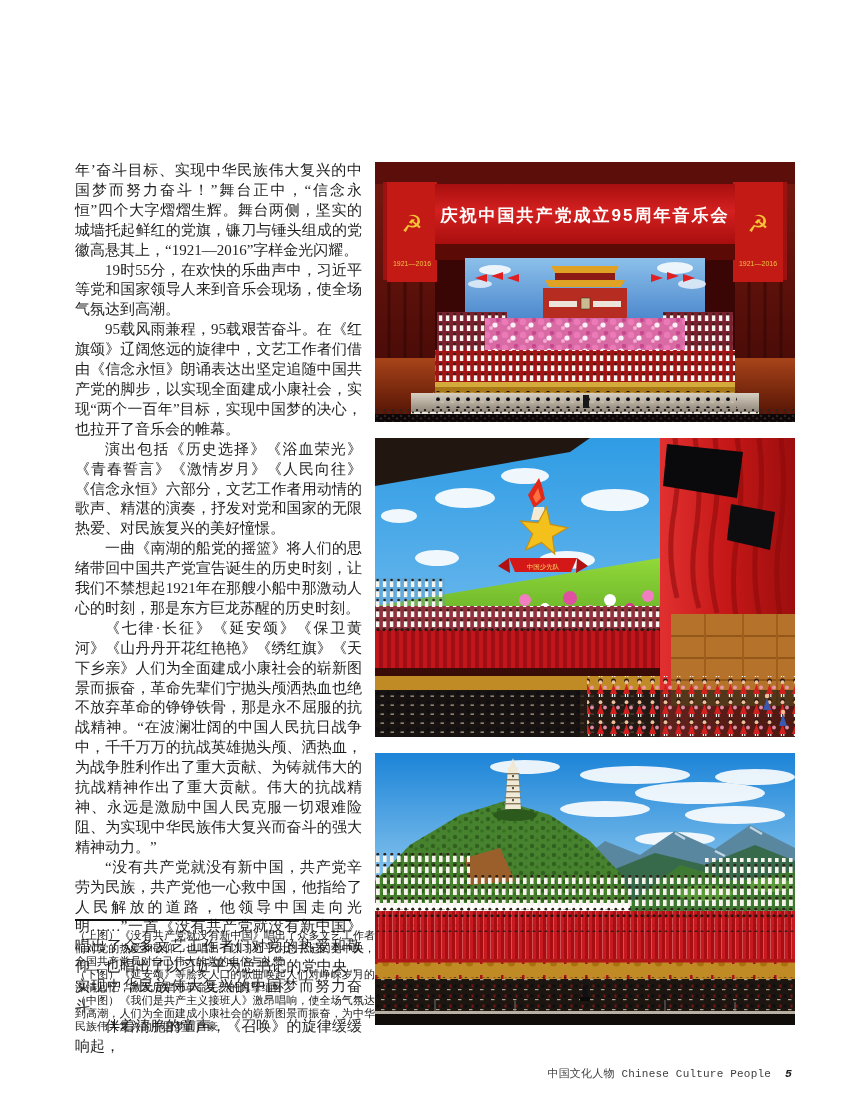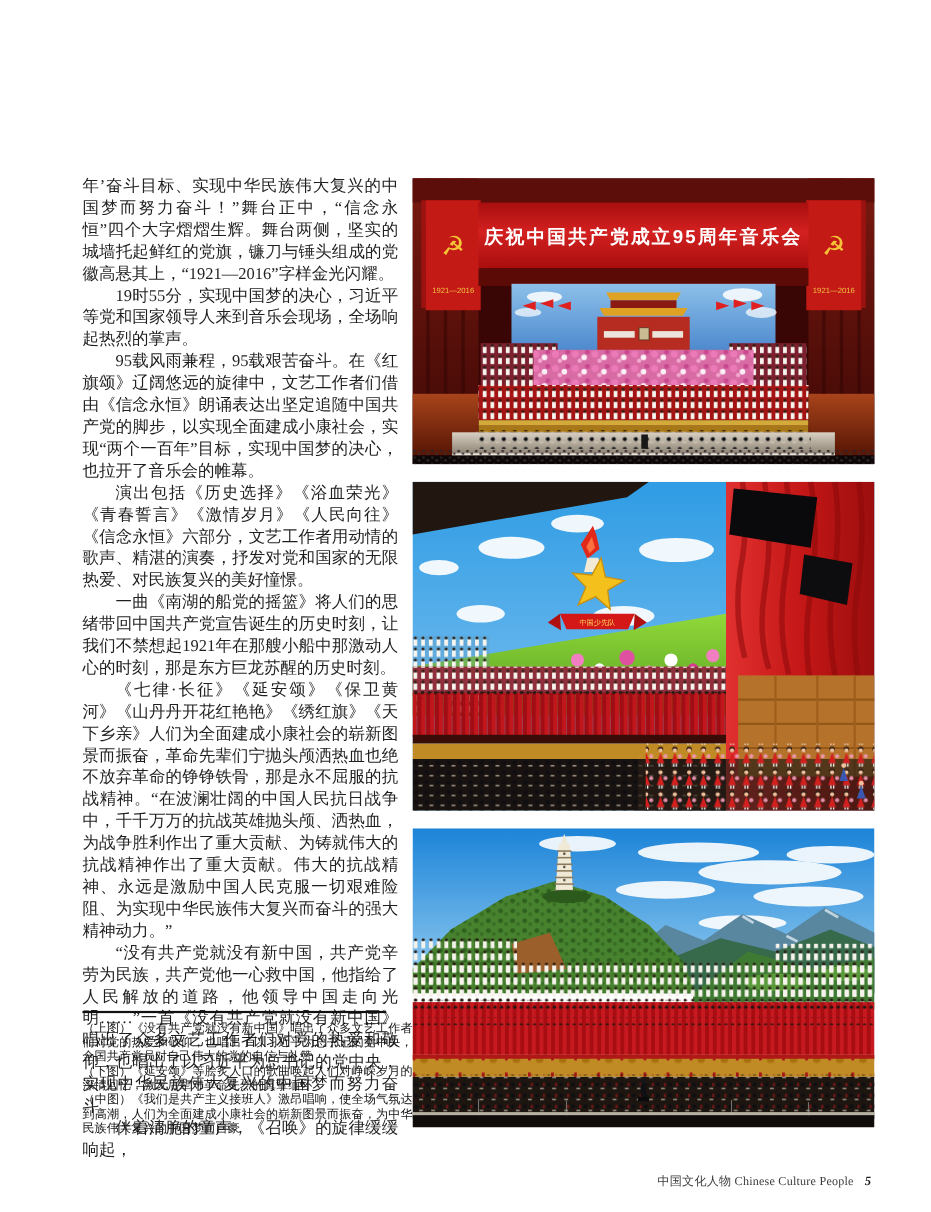--- a/index.html
+++ b/index.html
@@ -29,33 +29,33 @@
   
   .photo{position:absolute;left:375px;width:420px;}
   #photo-top{top:162px;height:260px;}
   #photo-mid{top:438px;height:299px;}
   #photo-bot{top:753px;height:272px;}
   .photo svg{display:block;width:100%;height:100%;}
 
   
   .footer{
     position:absolute;top:1066px;right:54px;
-    font-family:Liberation Serif, serif;
+    font-family:Liberation Mono, monospace;
     font-size:11px;color:#3d3d3d;letter-spacing:.2px;white-space:nowrap;
   }
   .footer .pagenum{font-weight:bold;font-style:italic;color:#1c1c1c;margin-left:7px;font-size:11.5px;}
 </style>
 </head>
 <body>
 
 <div class="page">
 
   <div class="body-text">
     <p class="no-indent">年’奋斗目标、实现中华民族伟大复兴的中国梦而努力奋斗！”舞台正中，“信念永恒”四个大字熠熠生辉。舞台两侧，坚实的城墙托起鲜红的党旗，镰刀与锤头组成的党徽高悬其上，“1921—2016”字样金光闪耀。</p>
-    <p>19时55分，实现中国梦的决心，习近平等党和国家领导人来到音乐会现场，全场响起热烈的掌声。</p>
+    <p>19时55分，在欢快的乐曲声中，习近平等党和国家领导人来到音乐会现场，使全场气氛达到高潮。</p>
     <p>95载风雨兼程，95载艰苦奋斗。在《红旗颂》辽阔悠远的旋律中，文艺工作者们借由《信念永恒》朗诵表达出坚定追随中国共产党的脚步，以实现全面建成小康社会，实现“两个一百年”目标，实现中国梦的决心，也拉开了音乐会的帷幕。</p>
     <p>演出包括《历史选择》《浴血荣光》《青春誓言》《激情岁月》《人民向往》《信念永恒》六部分，文艺工作者用动情的歌声、精湛的演奏，抒发对党和国家的无限热爱、对民族复兴的美好憧憬。</p>
     <p>一曲《南湖的船党的摇篮》将人们的思绪带回中国共产党宣告诞生的历史时刻，让我们不禁想起1921年在那艘小船中那激动人心的时刻，那是东方巨龙苏醒的历史时刻。</p>
     <p>《七律·长征》《延安颂》《保卫黄河》《山丹丹开花红艳艳》《绣红旗》《天下乡亲》人们为全面建成小康社会的崭新图景而振奋，革命先辈们宁抛头颅洒热血也绝不放弃革命的铮铮铁骨，那是永不屈服的抗战精神。“在波澜壮阔的中国人民抗日战争中，千千万万的抗战英雄抛头颅、洒热血，为战争胜利作出了重大贡献、为铸就伟大的抗战精神作出了重大贡献。伟大的抗战精神、永远是激励中国人民克服一切艰难险阻、为实现中华民族伟大复兴而奋斗的强大精神动力。”</p>
     <p>“没有共产党就没有新中国，共产党辛劳为民族，共产党他一心救中国，他指给了人民解放的道路，他领导中国走向光明……”一首《没有共产党就没有新中国》唱出了众多文艺工作者们对党的热爱和敬仰，也唱出了以习近平为总书记的党中央，实现中华民族伟大复兴的中国梦而努力奋斗。</p>
     <p>伴着清脆的童声，《召唤》的旋律缓缓响起，</p>
   </div>
 
   <div class="caption-rule"></div>
   <div class="captions">

